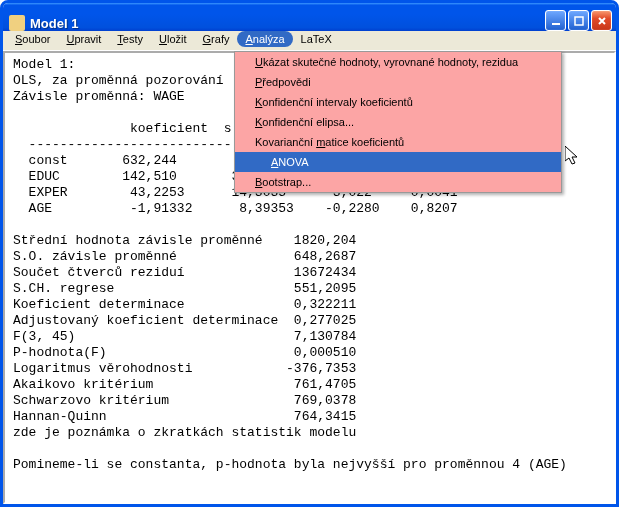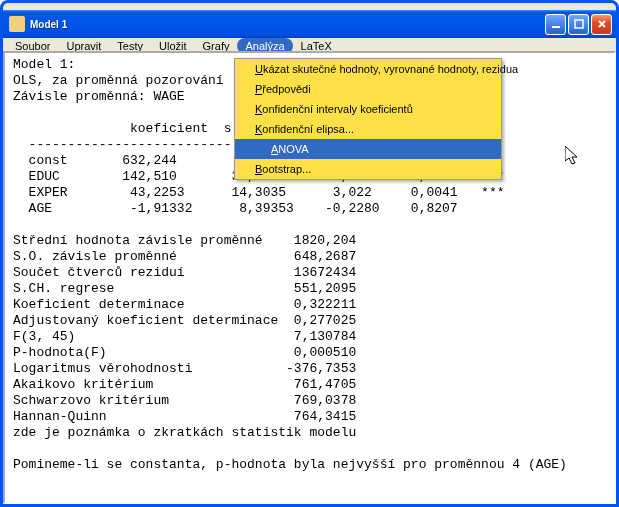--- a/index.html
+++ b/index.html
@@ -16,26 +16,25 @@
     border: 3px solid #0055ea;
     border-radius: 8px 8px 0 0;
     background: #ece9d8;
     position: relative;
     overflow: hidden;
   }
   .titlebar {
     height: 28px;
     background: linear-gradient(to bottom, #3a95ff 0%, #0055ea 8%, #0055ea 40%, #0050dd 88%, #003fcf 100%);
     display: flex;
-    align-items: center;
+    align-items: flex-end;
     padding: 0 4px 0 6px;
     color: #fff;
     font-weight: bold;
-    font-size: 10px;
-    margin-top: 7px;
+    font-size: 13px;
   }
   .titlebar .icon {
     width: 16px; height: 16px;
     background: #f0d080;
     margin-right: 5px;
     border-radius: 2px;
     display:inline-block;
   }
   .titlebar .title { flex: 1; text-shadow: 1px 1px 1px rgba(0,0,0,0.4);}
   .win-btns { display: flex; gap: 2px; }
@@ -67,22 +66,22 @@
   .menu-item u { text-decoration: underline; }
   .menu-item.open {
     background: #316ac5;
     color: #fff;
     border-radius: 8px;
   }
   .dropdown {
     position: absolute;
     top: 20px;
     left: 231px;
-    width: 268px;
-    background: #fde047;
+    width: 328px;
+    background: #fca5a5;
     border: 1px solid #999;
     box-shadow: 2px 2px 3px rgba(0,0,0,0.3);
     z-index: 100;
   }
   .dropdown-item {
     padding: 4px 20px 4px 20px;
     cursor: default;
     white-space: nowrap;
   }
   .dropdown-item.highlight {
@@ -146,20 +145,21 @@
     <div class="menu-item"><u>U</u><span>ložit</span></div>
     <div class="menu-item"><u>G</u><span>rafy</span></div>
     <div class="menu-item open"><u>A</u><span>nalýza</span></div>
     <div class="menu-item"><span>LaTeX</span></div>
 
     <div class="dropdown">
       <div class="dropdown-item"><span><u>U</u>kázat skutečné hodnoty, vyrovnané hodnoty, rezidua</span></div>
       <div class="dropdown-item"><span><u>P</u>ředpovědi</span></div>
       <div class="dropdown-item"><span><u>K</u>onfidenční intervaly koeficientů</span></div>
       <div class="dropdown-item"><span><u>K</u>onfidenční elipsa...</span></div>
+      <div class="dropdown-item"><span>Kovarianční <u>m</u>atice koeficientů</span></div>
       <div class="dropdown-item highlight"><span><u>A</u>NOVA</span></div>
       <div class="dropdown-item"><span><u>B</u>ootstrap...</span></div>
     </div>
   </div>
 
   <div class="content"><span>Model 1:</span>
 <span>OLS, za proměnná pozorování</span>
 <span>Závisle proměnná: WAGE</span>
 <span></span>
 <span>               koeficient  s</span>

